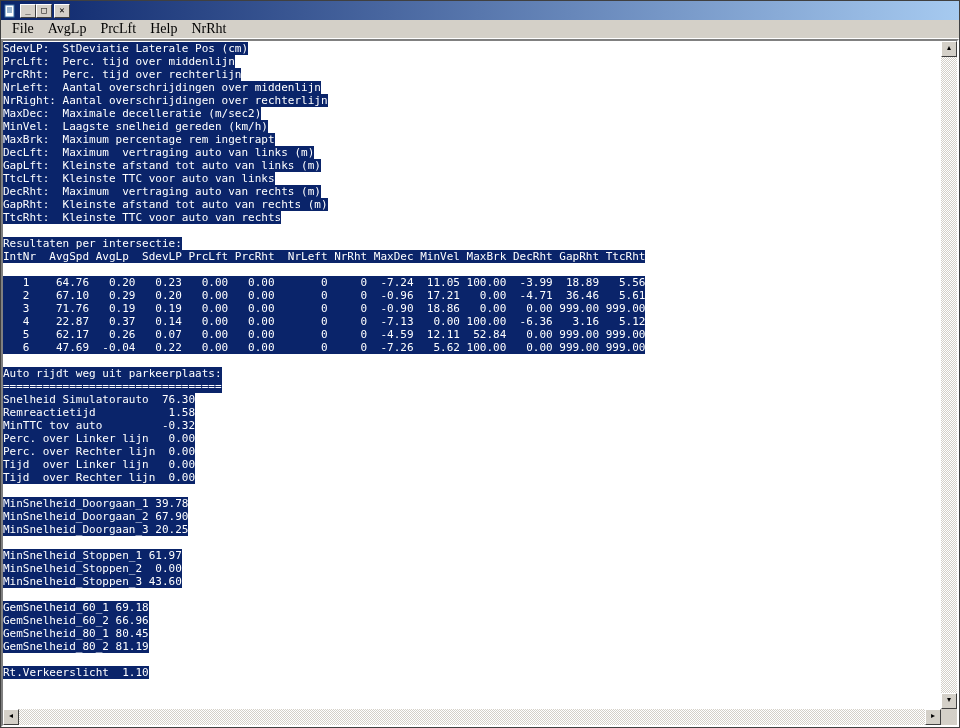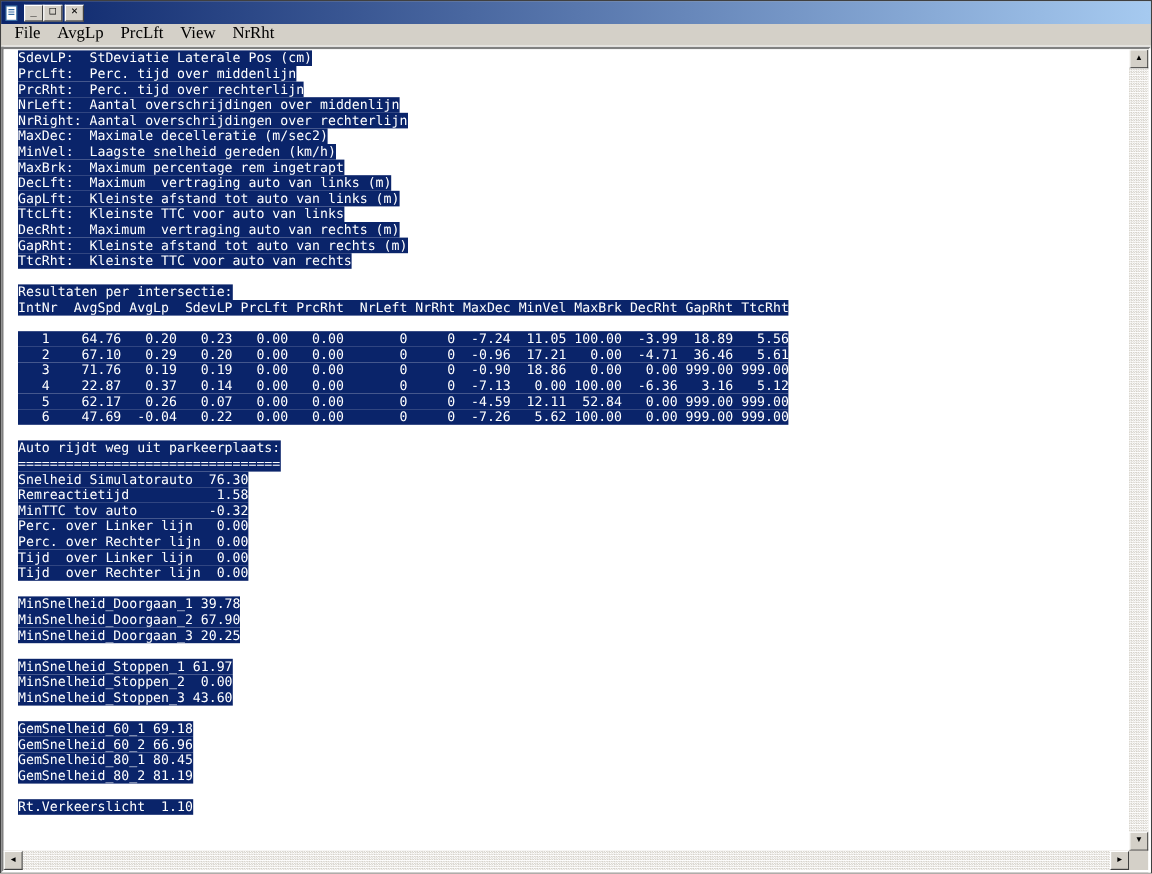--- a/index.html
+++ b/index.html
@@ -84,21 +84,21 @@
   overflow: hidden;
 }
 .editor {
   flex: 1;
   background: #fff;
   font-family: "Lucida Console","Consolas",monospace;
   font-size: 11px;
   line-height: 13px;
   white-space: pre;
   overflow: hidden;
-  padding: 1px 12px;
+  padding: 1px 0;
 }
 .editor .sel {
   background: #0a246a;
   color: #fff;
 }
 .editor .plain {
   color: #000;
 }
 .vscroll {
   width: 16px;
@@ -153,21 +153,21 @@
       <div class="win-btn">_</div>
       <div class="win-btn">□</div>
       <div class="win-btn close">✕</div>
     </div>
   </div>
 
   <div class="menubar">
     <div class="menu-item">File</div>
     <div class="menu-item">AvgLp</div>
     <div class="menu-item">PrcLft</div>
-    <div class="menu-item">View</div>
+    <div class="menu-item">Help</div>
     <div class="menu-item">NrRht</div>
   </div>
 
   <div class="client">
     <div class="editor-wrap">
       <div class="editor" id="editor"><span class="sel">SdevLP:  StDeviatie Laterale Pos (cm)</span>
 <span class="sel">PrcLft:  Perc. tijd over middenlijn</span>
 <span class="sel">PrcRht:  Perc. tijd over rechterlijn</span>
 <span class="sel">NrLeft:  Aantal overschrijdingen over middenlijn</span>
 <span class="sel">NrRight: Aantal overschrijdingen over rechterlijn</span>

